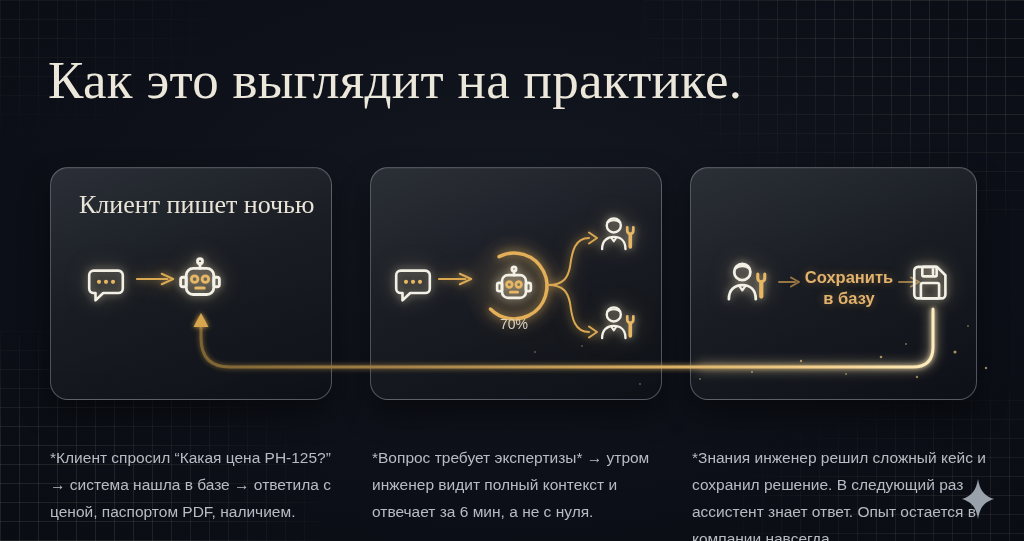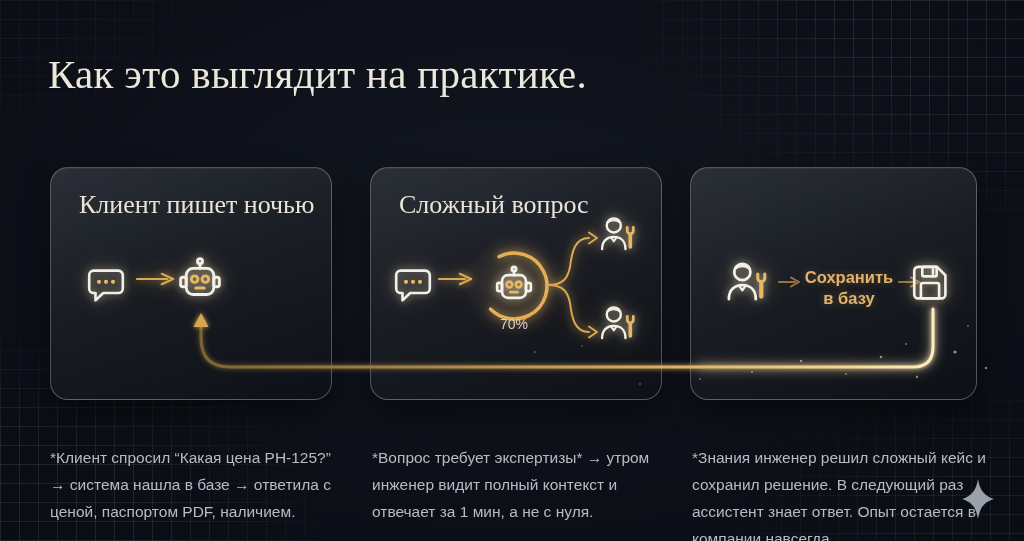--- a/index.html
+++ b/index.html
@@ -26,21 +26,21 @@
   .grid-br{bottom:0;right:0;width:300px;height:160px;opacity:.8;
     -webkit-mask-image:radial-gradient(at bottom right, #000 30%, transparent 75%);
     mask-image:radial-gradient(at bottom right, #000 30%, transparent 75%);}
   .grid-tl{top:0;left:0;width:240px;height:150px;opacity:.45;
     -webkit-mask-image:radial-gradient(at top left, #000 25%, transparent 70%);
     mask-image:radial-gradient(at top left, #000 25%, transparent 70%);}
 
   .page-title{
     position:absolute;z-index:3;left:48px;top:50px;margin:0;
     font-family:"Liberation Serif", serif;font-weight:400;
-    font-size:41px;color:#ece7db;letter-spacing:.3px;
+    font-size:53px;color:#ece7db;letter-spacing:.3px;
   }
 
   .card{
     position:absolute;z-index:2;top:167px;height:231px;border-radius:18px;
     border:1px solid rgba(178,184,194,0.38);
     background:linear-gradient(160deg, rgba(45,49,57,0.95) 0%, rgba(27,30,37,0.93) 45%, rgba(15,17,23,0.95) 100%);
     box-shadow:0 14px 30px rgba(0,0,0,0.45), inset 0 1px 0 rgba(255,255,255,0.05);
   }
   .card-1{left:50px;width:280px;}
   .card-2{left:370px;width:290px;}
@@ -116,21 +116,20 @@
         <rect x="19.2" y="11" width="2.9" height="5" rx="1.2"></rect>
         <circle cx="9.2" cy="12" r="1.7" stroke="#e8b763"></circle>
         <circle cx="14.8" cy="12" r="1.7" stroke="#e8b763"></circle>
         <line x1="9.8" y1="16.6" x2="14.2" y2="16.6" stroke="#e8b763" stroke-width="1.6"></line>
       </svg>
     </span>
 
   </div>
 
   <div class="card card-2">
-    <h2 class="card-title">Сложный вопрос</h2>
 
     <span class="abs glow-white" style="left:21px;top:95px;">
       <svg width="42" height="44" viewBox="0 0 24 24" fill="none" stroke="#f3f0e6" stroke-width="1.5" stroke-linecap="round" stroke-linejoin="round">
         <path d="M5 3.8 h14 a2.6 2.6 0 0 1 2.6 2.6 v7.6 a2.6 2.6 0 0 1 -2.6 2.6 H10.4 L6 20.8 v-4.2 H5 a2.6 2.6 0 0 1 -2.6 -2.6 V6.4 A2.6 2.6 0 0 1 5 3.8 Z"></path>
         <circle cx="8" cy="10.2" r="1.2" fill="#e8b763" stroke="none"></circle>
         <circle cx="12" cy="10.2" r="1.2" fill="#e8b763" stroke="none"></circle>
         <circle cx="16" cy="10.2" r="1.2" fill="#e8b763" stroke="none"></circle>
       </svg>
     </span>
 
@@ -238,21 +237,21 @@
       <svg width="42" height="44" viewBox="0 0 24 24" fill="none" stroke="#f3f0e6" stroke-width="1.5" stroke-linecap="round" stroke-linejoin="round">
         <path d="M5.2 2.8 H16 L20.8 7.6 V18.6 A2.2 2.2 0 0 1 18.6 20.8 H5.2 A2.2 2.2 0 0 1 3 18.6 V5 A2.2 2.2 0 0 1 5.2 2.8 Z"></path>
         <rect x="7.6" y="2.8" width="8.2" height="5.4" rx="0.8"></rect>
         <line x1="13.7" y1="4.2" x2="13.7" y2="6.8"></line>
         <rect x="6.8" y="12" width="10.4" height="8.8" rx="1"></rect>
       </svg>
     </span>
   </div>
 
   <p class="note note-1">*Клиент спросил “Какая цена РН-125?” → система нашла в базе → ответила с ценой, паспортом PDF, наличием.</p>
-  <p class="note note-2">*Вопрос требует экспертизы* → утром инженер видит полный контекст и отвечает за 1 мин, а не с нуля.</p>
+  <p class="note note-2">*Вопрос требует экспертизы* → утром инженер видит полный контекст и отвечает за 6 мин, а не с нуля.</p>
   <p class="note note-3">*Знания инженер решил сложный кейс и сохранил решение. В следующий раз ассистент знает ответ. Опыт остается в компании навсегда.</p>
 
   <span class="sparkle">
     <svg width="36" height="44" viewBox="0 0 36 44" fill="#99a1aa">
       <path d="M18 1 C19.8 11.8 23.6 17.8 34 21 C23.6 24.2 19.8 30.2 18 41 C16.2 30.2 12.4 24.2 2 21 C12.4 17.8 16.2 11.8 18 1 Z"></path>
     </svg>
   </span>
 
   <svg class="overlay" width="1024" height="541" viewBox="0 0 1024 541">
     <defs>

